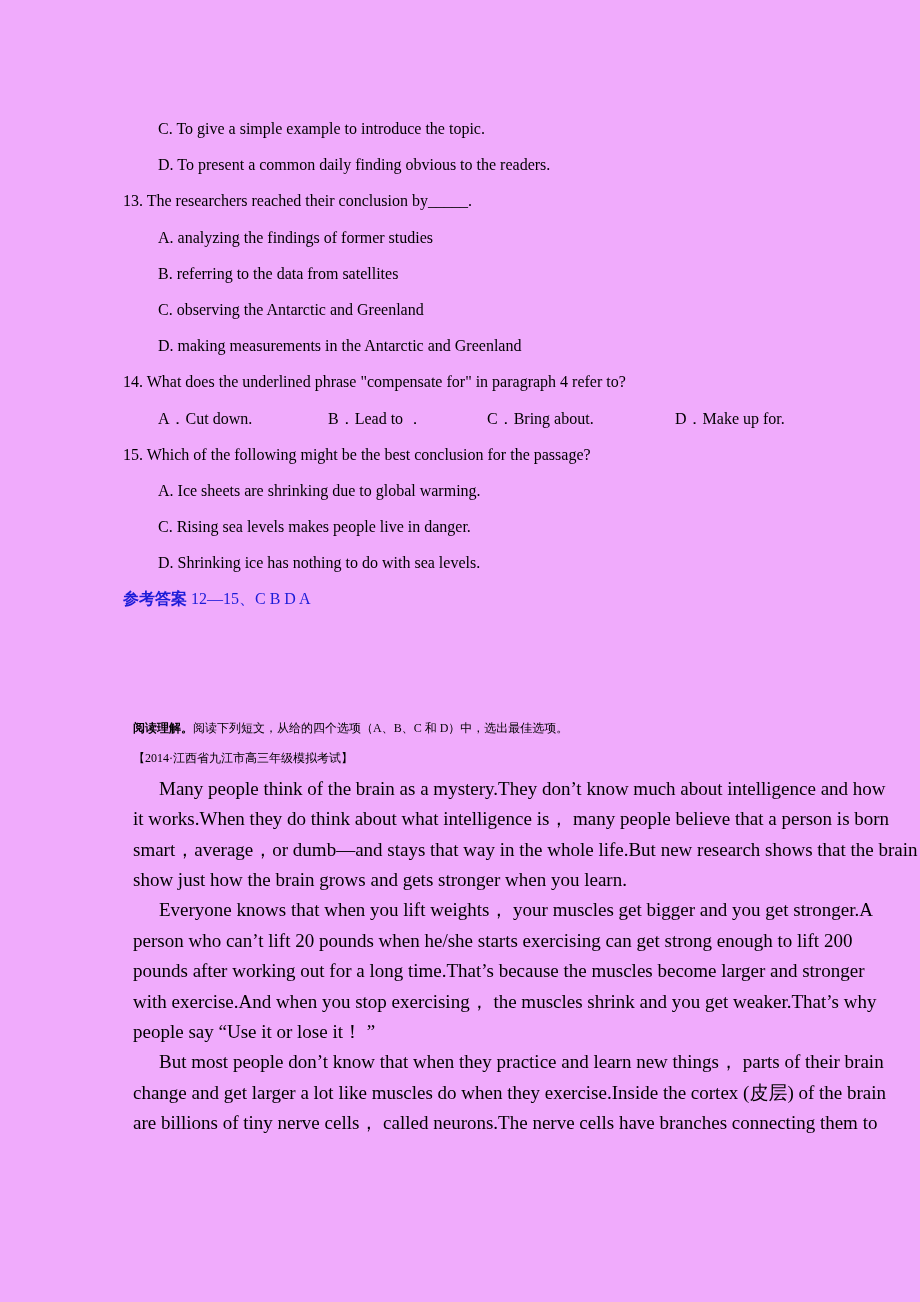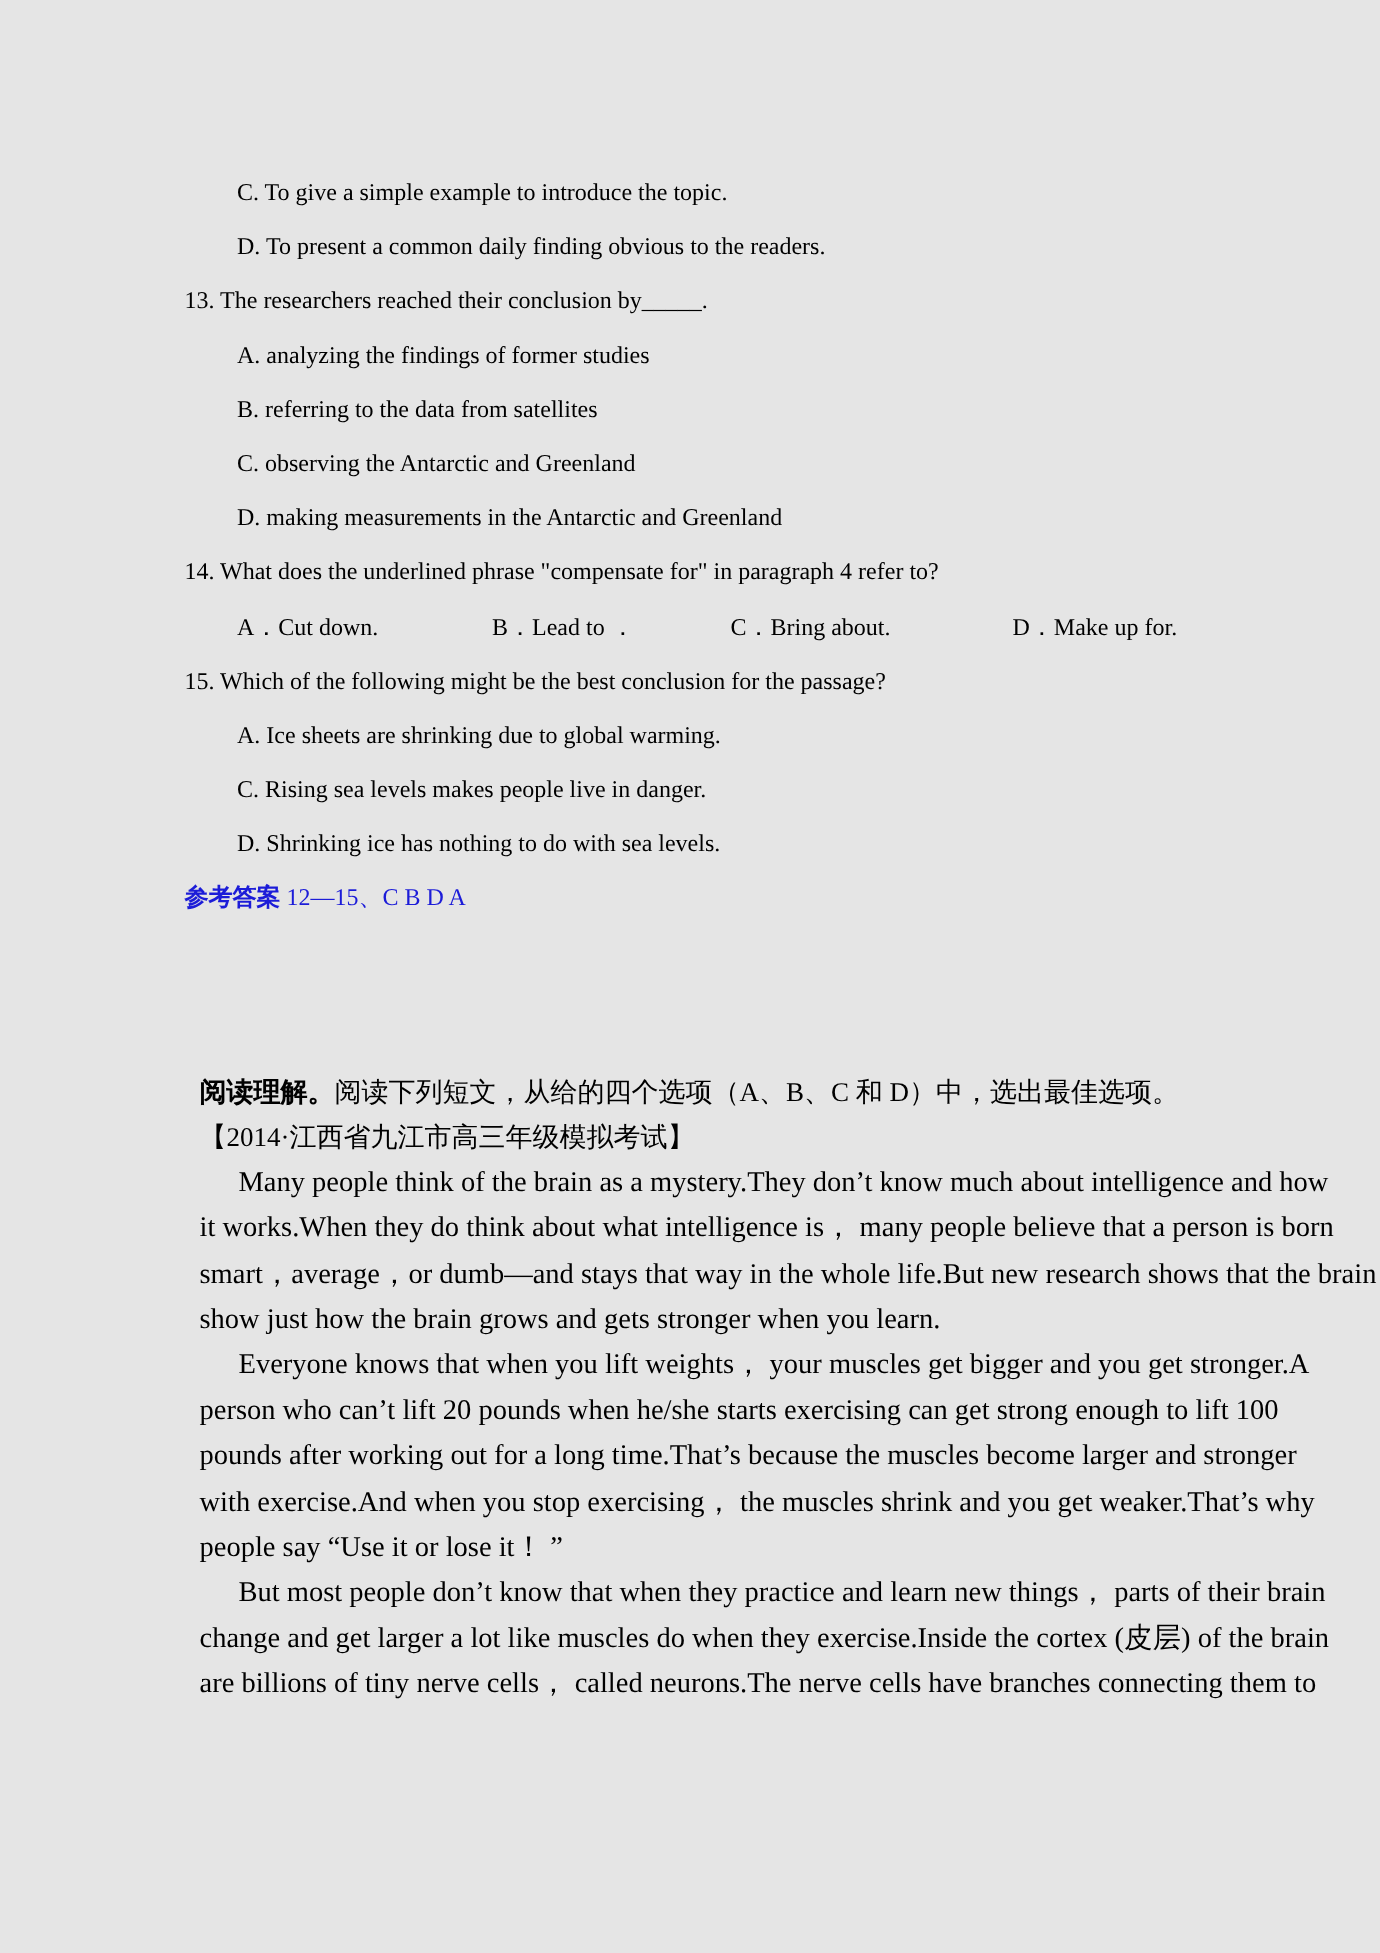--- a/index.html
+++ b/index.html
@@ -1,21 +1,21 @@
 <!DOCTYPE html>
 <html><head>
 <meta charset="utf-8">
 <style>
   html, body { margin: 0; padding: 0; }
   body { background: #ffffff; }
   .page {
     position: relative;
     width: 920px;
     height: 1302px;
-    background: #e5e5e5;
+    background: #f0abfc;
     color: #000000;
     font-family: "Liberation Serif", serif;
     overflow: hidden;
   }
   
   .questions {
     position: absolute;
     top: 111px;
     left: 123px;
     right: 0;
@@ -41,21 +41,21 @@
     top: 713px;
     left: 133px;
     right: 0;
   }
   .rline {
     height: 30.4px;
     line-height: 30.4px;
     font-size: 19px;
     white-space: nowrap;
   }
-  .rline.cjk { font-size: 18px; }
+  .rline.cjk { font-size: 12px; }
   .rline .section-label { font-weight: bold; }
   .pfirst { padding-left: 26px; }
 </style>
 </head>
 <body>
 
 <div class="page">
 
   <div class="questions">
     <div class="qline opt">C. To give a simple example to introduce the topic.</div>
@@ -86,21 +86,21 @@
   <div class="reading">
     <div class="rline cjk"><span class="section-label">阅读理解。</span><span>阅读下列短文，从给的四个选项（A、B、C 和 D）中，选出最佳选项。</span></div>
     <div class="rline cjk">【2014·江西省九江市高三年级模拟考试】</div>
 
     <div class="rline pfirst">Many people think of the brain as a mystery.They don’t know much about intelligence and how</div>
     <div class="rline">it works.When they do think about what intelligence is， many people believe that a person is born</div>
     <div class="rline">smart，average，or dumb—and stays that way in the whole life.But new research shows that the brain</div>
     <div class="rline">show just how the brain grows and gets stronger when you learn.</div>
 
     <div class="rline pfirst">Everyone knows that when you lift weights， your muscles get bigger and you get stronger.A</div>
-    <div class="rline">person who can’t lift 20 pounds when he/she starts exercising can get strong enough to lift 100</div>
+    <div class="rline">person who can’t lift 20 pounds when he/she starts exercising can get strong enough to lift 200</div>
     <div class="rline">pounds after working out for a long time.That’s because the muscles become larger and stronger</div>
     <div class="rline">with exercise.And when you stop exercising， the muscles shrink and you get weaker.That’s why</div>
     <div class="rline">people say “Use it or lose it！ ”</div>
 
     <div class="rline pfirst">But most people don’t know that when they practice and learn new things， parts of their brain</div>
     <div class="rline">change and get larger a lot like muscles do when they exercise.Inside the cortex (皮层)  of the brain</div>
     <div class="rline">are billions of tiny nerve cells， called neurons.The nerve cells have branches connecting them to</div>
   </div>
 
 </div>

